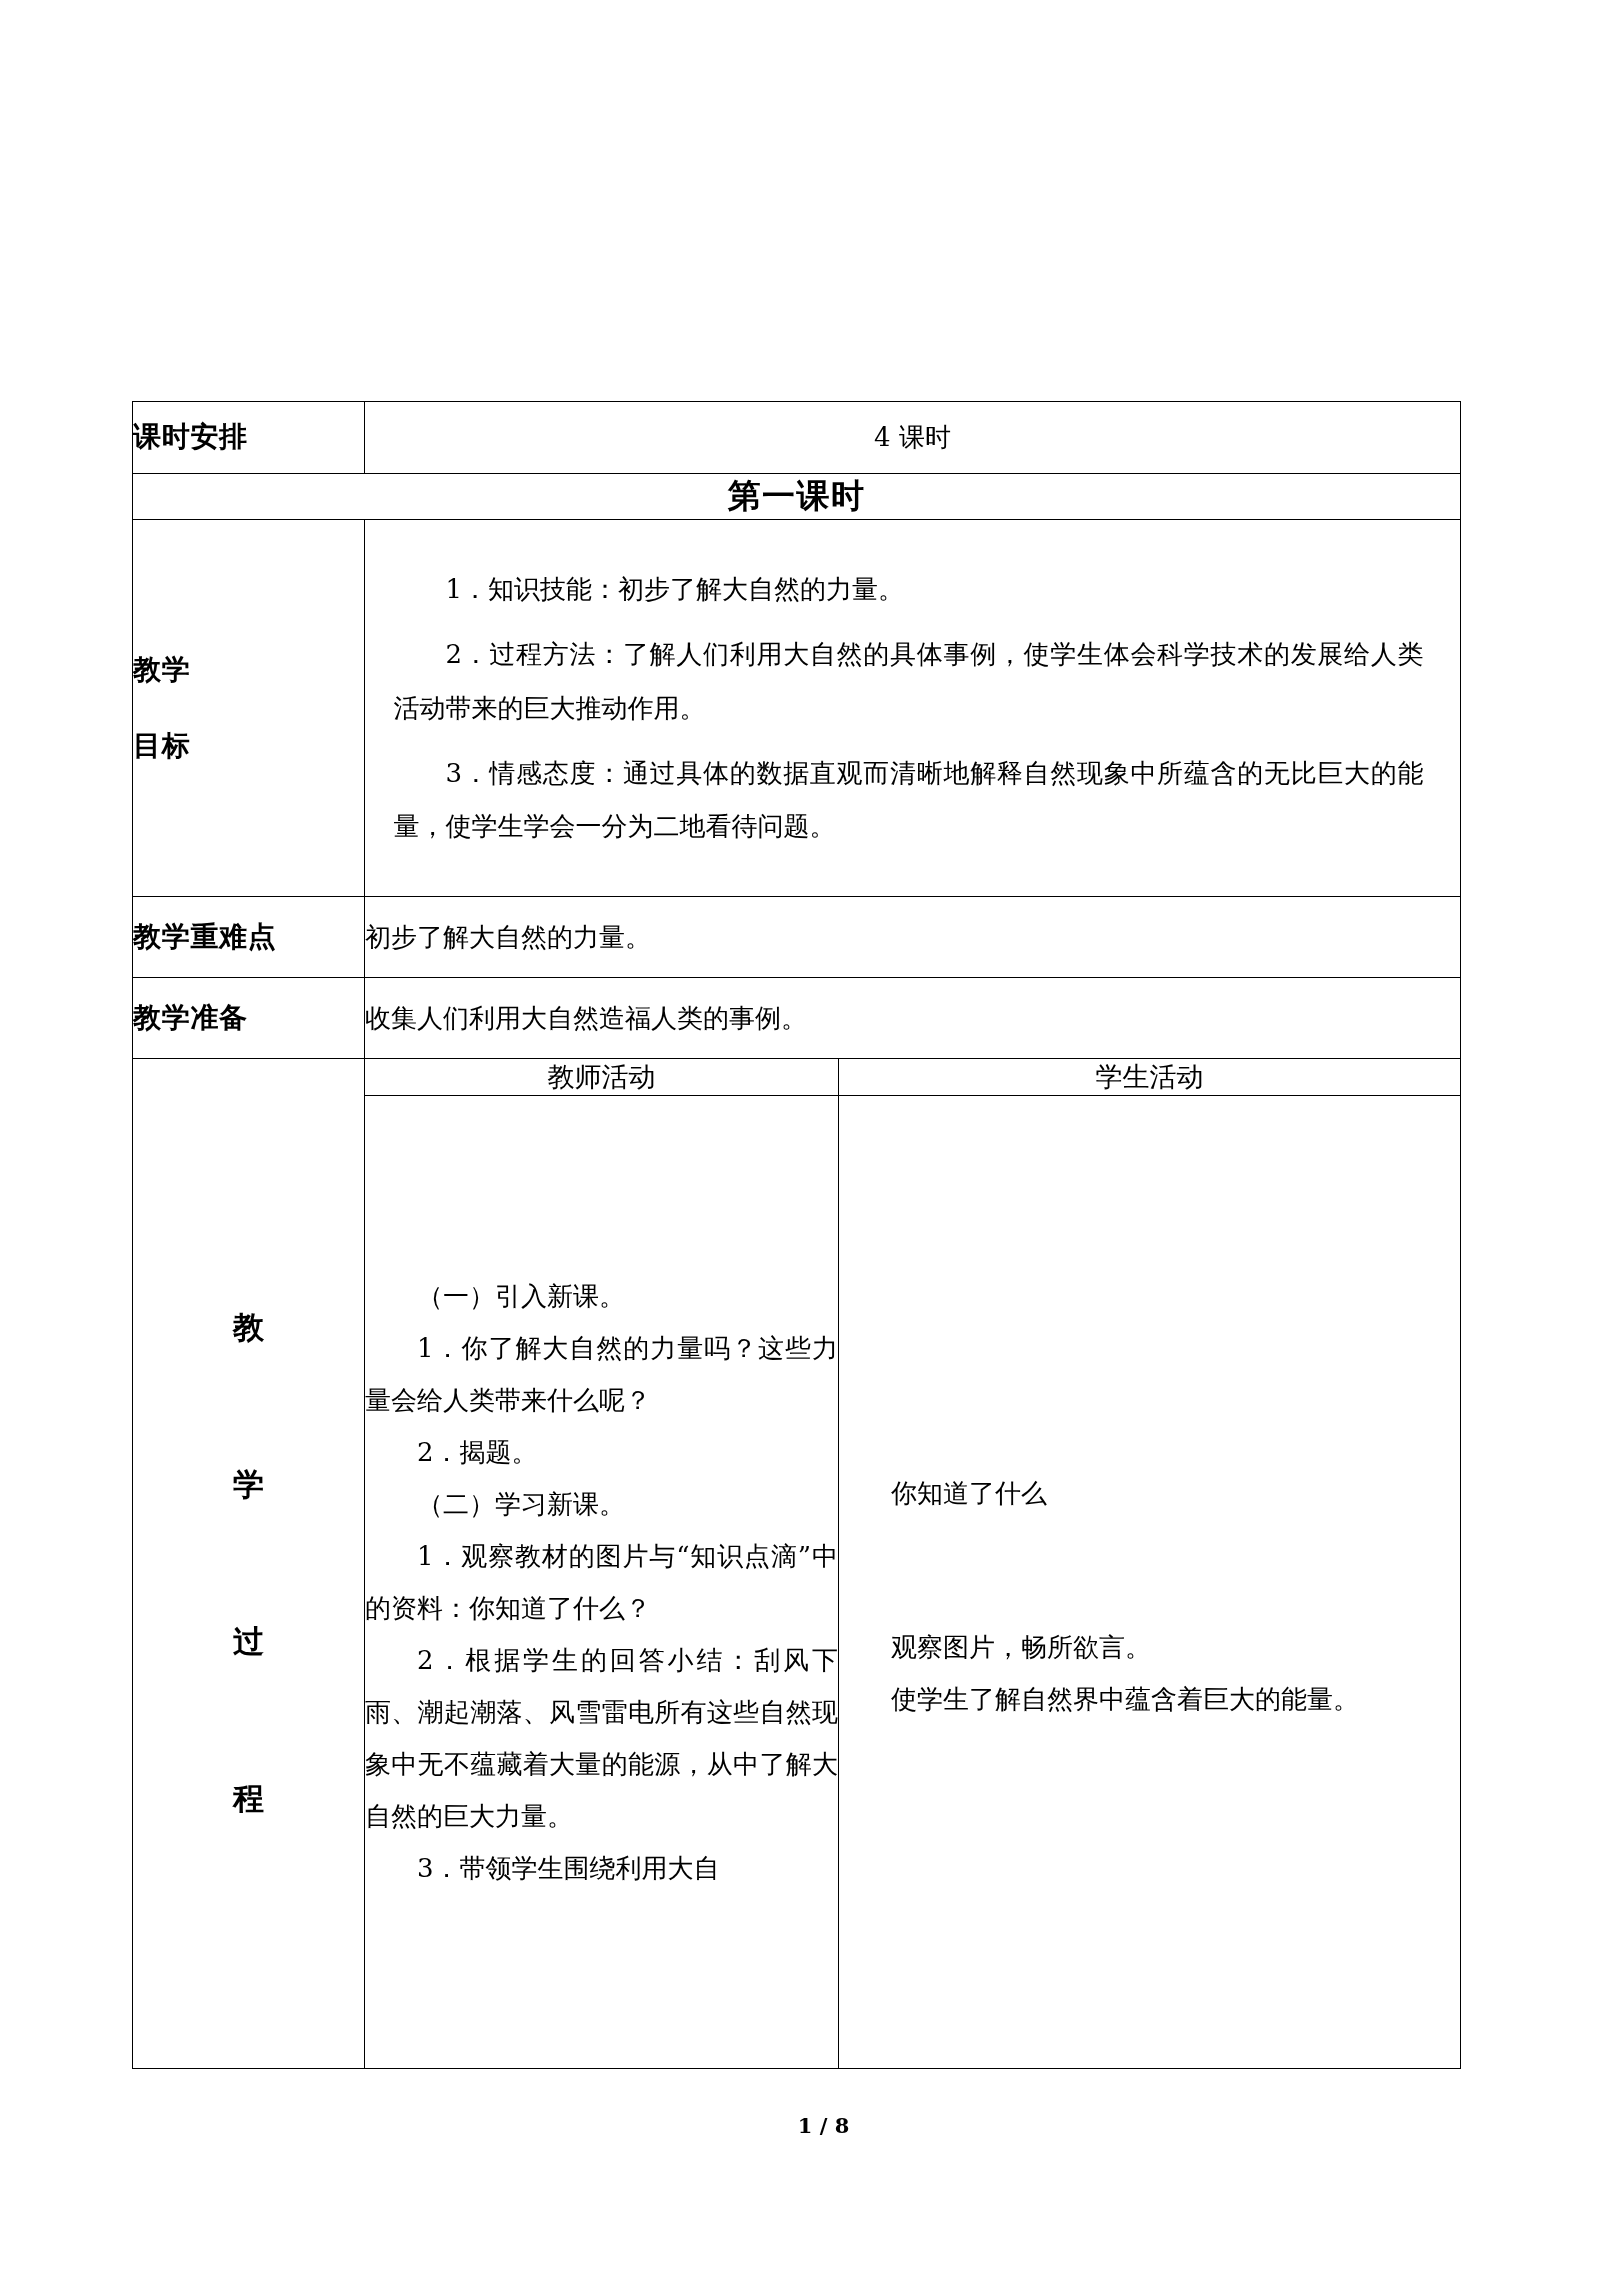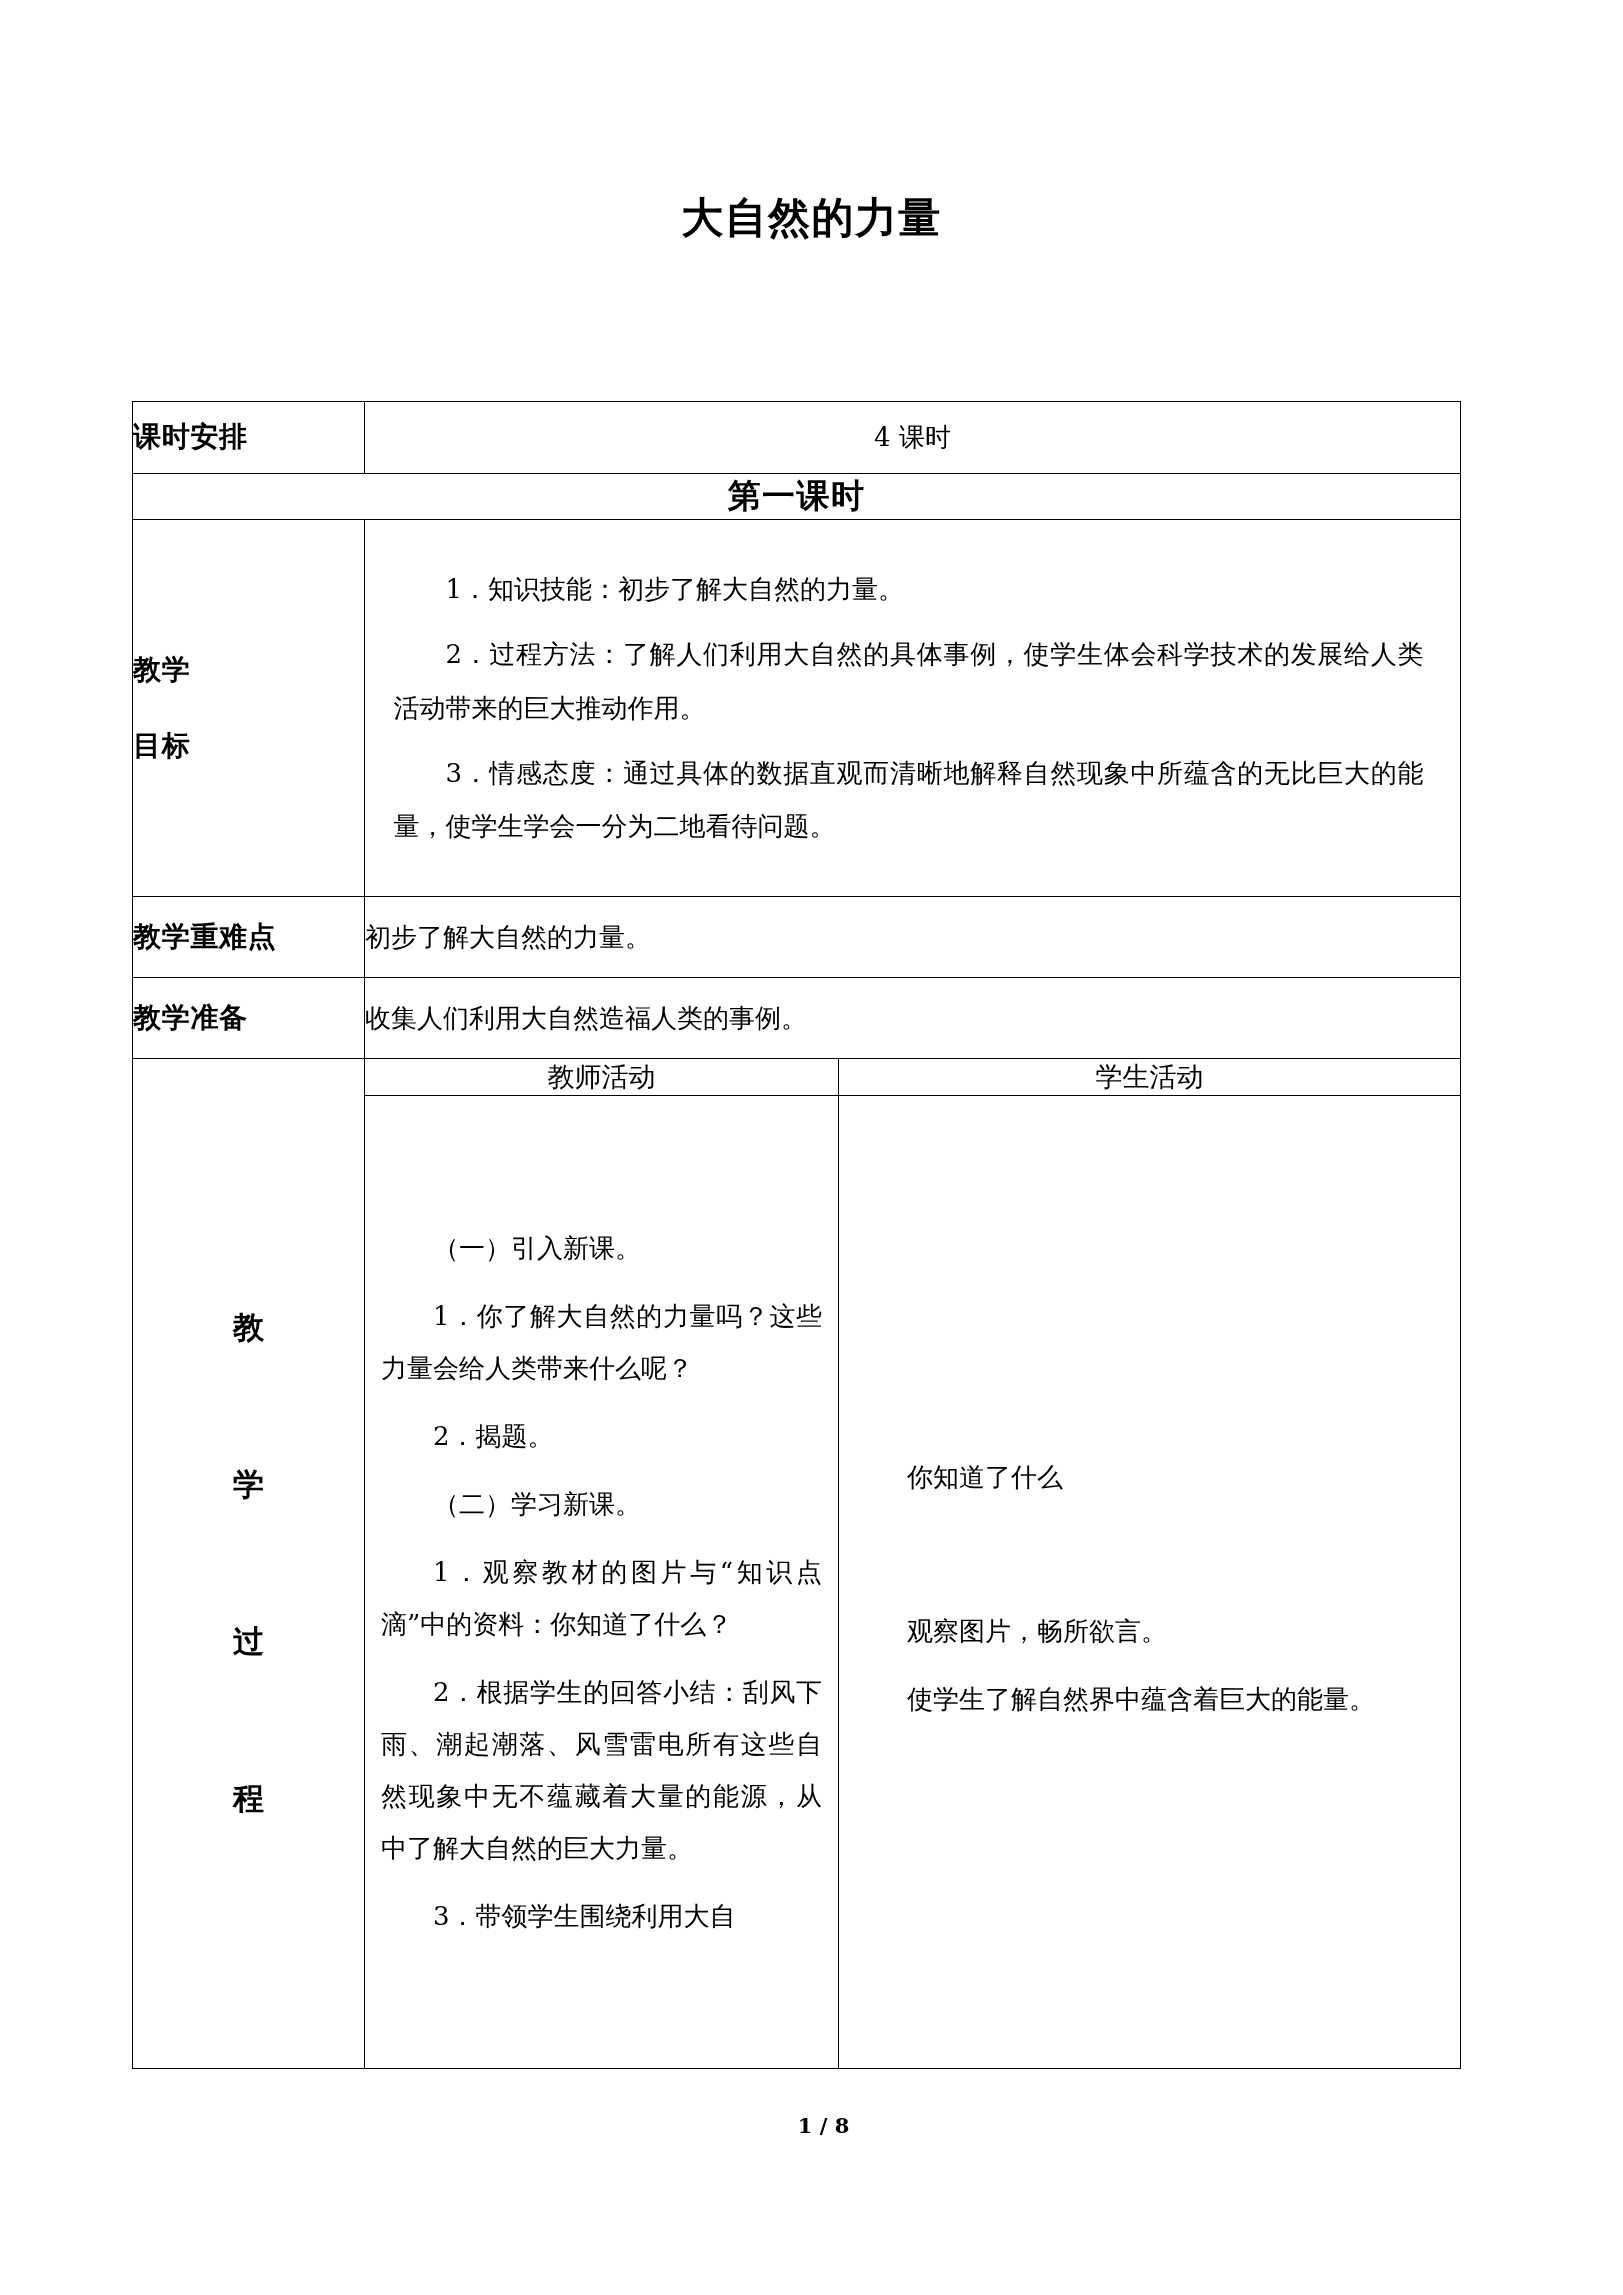--- a/index.html
+++ b/index.html
@@ -118,21 +118,21 @@
   .vert-label .v-char:last-child { margin-bottom: 0; }
 
   
   .activity-cell {
     vertical-align: top;
     font-size: 26px;
     line-height: 2.0;
     padding: 12.3px 12.3px 12.3px 13.6px;
   }
   .activity-cell p {
-    margin: 16px;
+    margin: 0;
     text-indent: 52px;
     text-align: justify;
   }
   .activity-cell p.gap-before { margin-top: 27px; }
   .activity-cell p.gap-lg { margin-top: 102px; }
 
   
   .page-footer {
     position: absolute;
     left: 0;
@@ -143,21 +143,20 @@
     font-weight: bold;
     font-family: "DejaVu Serif", "Liberation Serif", serif;
     margin-left: 12px;
   }
 </style>
 </head>
 <body>
 
 <div class="page">
 
-  <div class="doc-title">大自然的力量</div>
 
   <table class="lesson-table">
     <colgroup>
       <col class="col-label">
       <col class="col-teacher">
       <col class="col-student">
     </colgroup>
     <tbody>
 
       <tr>

